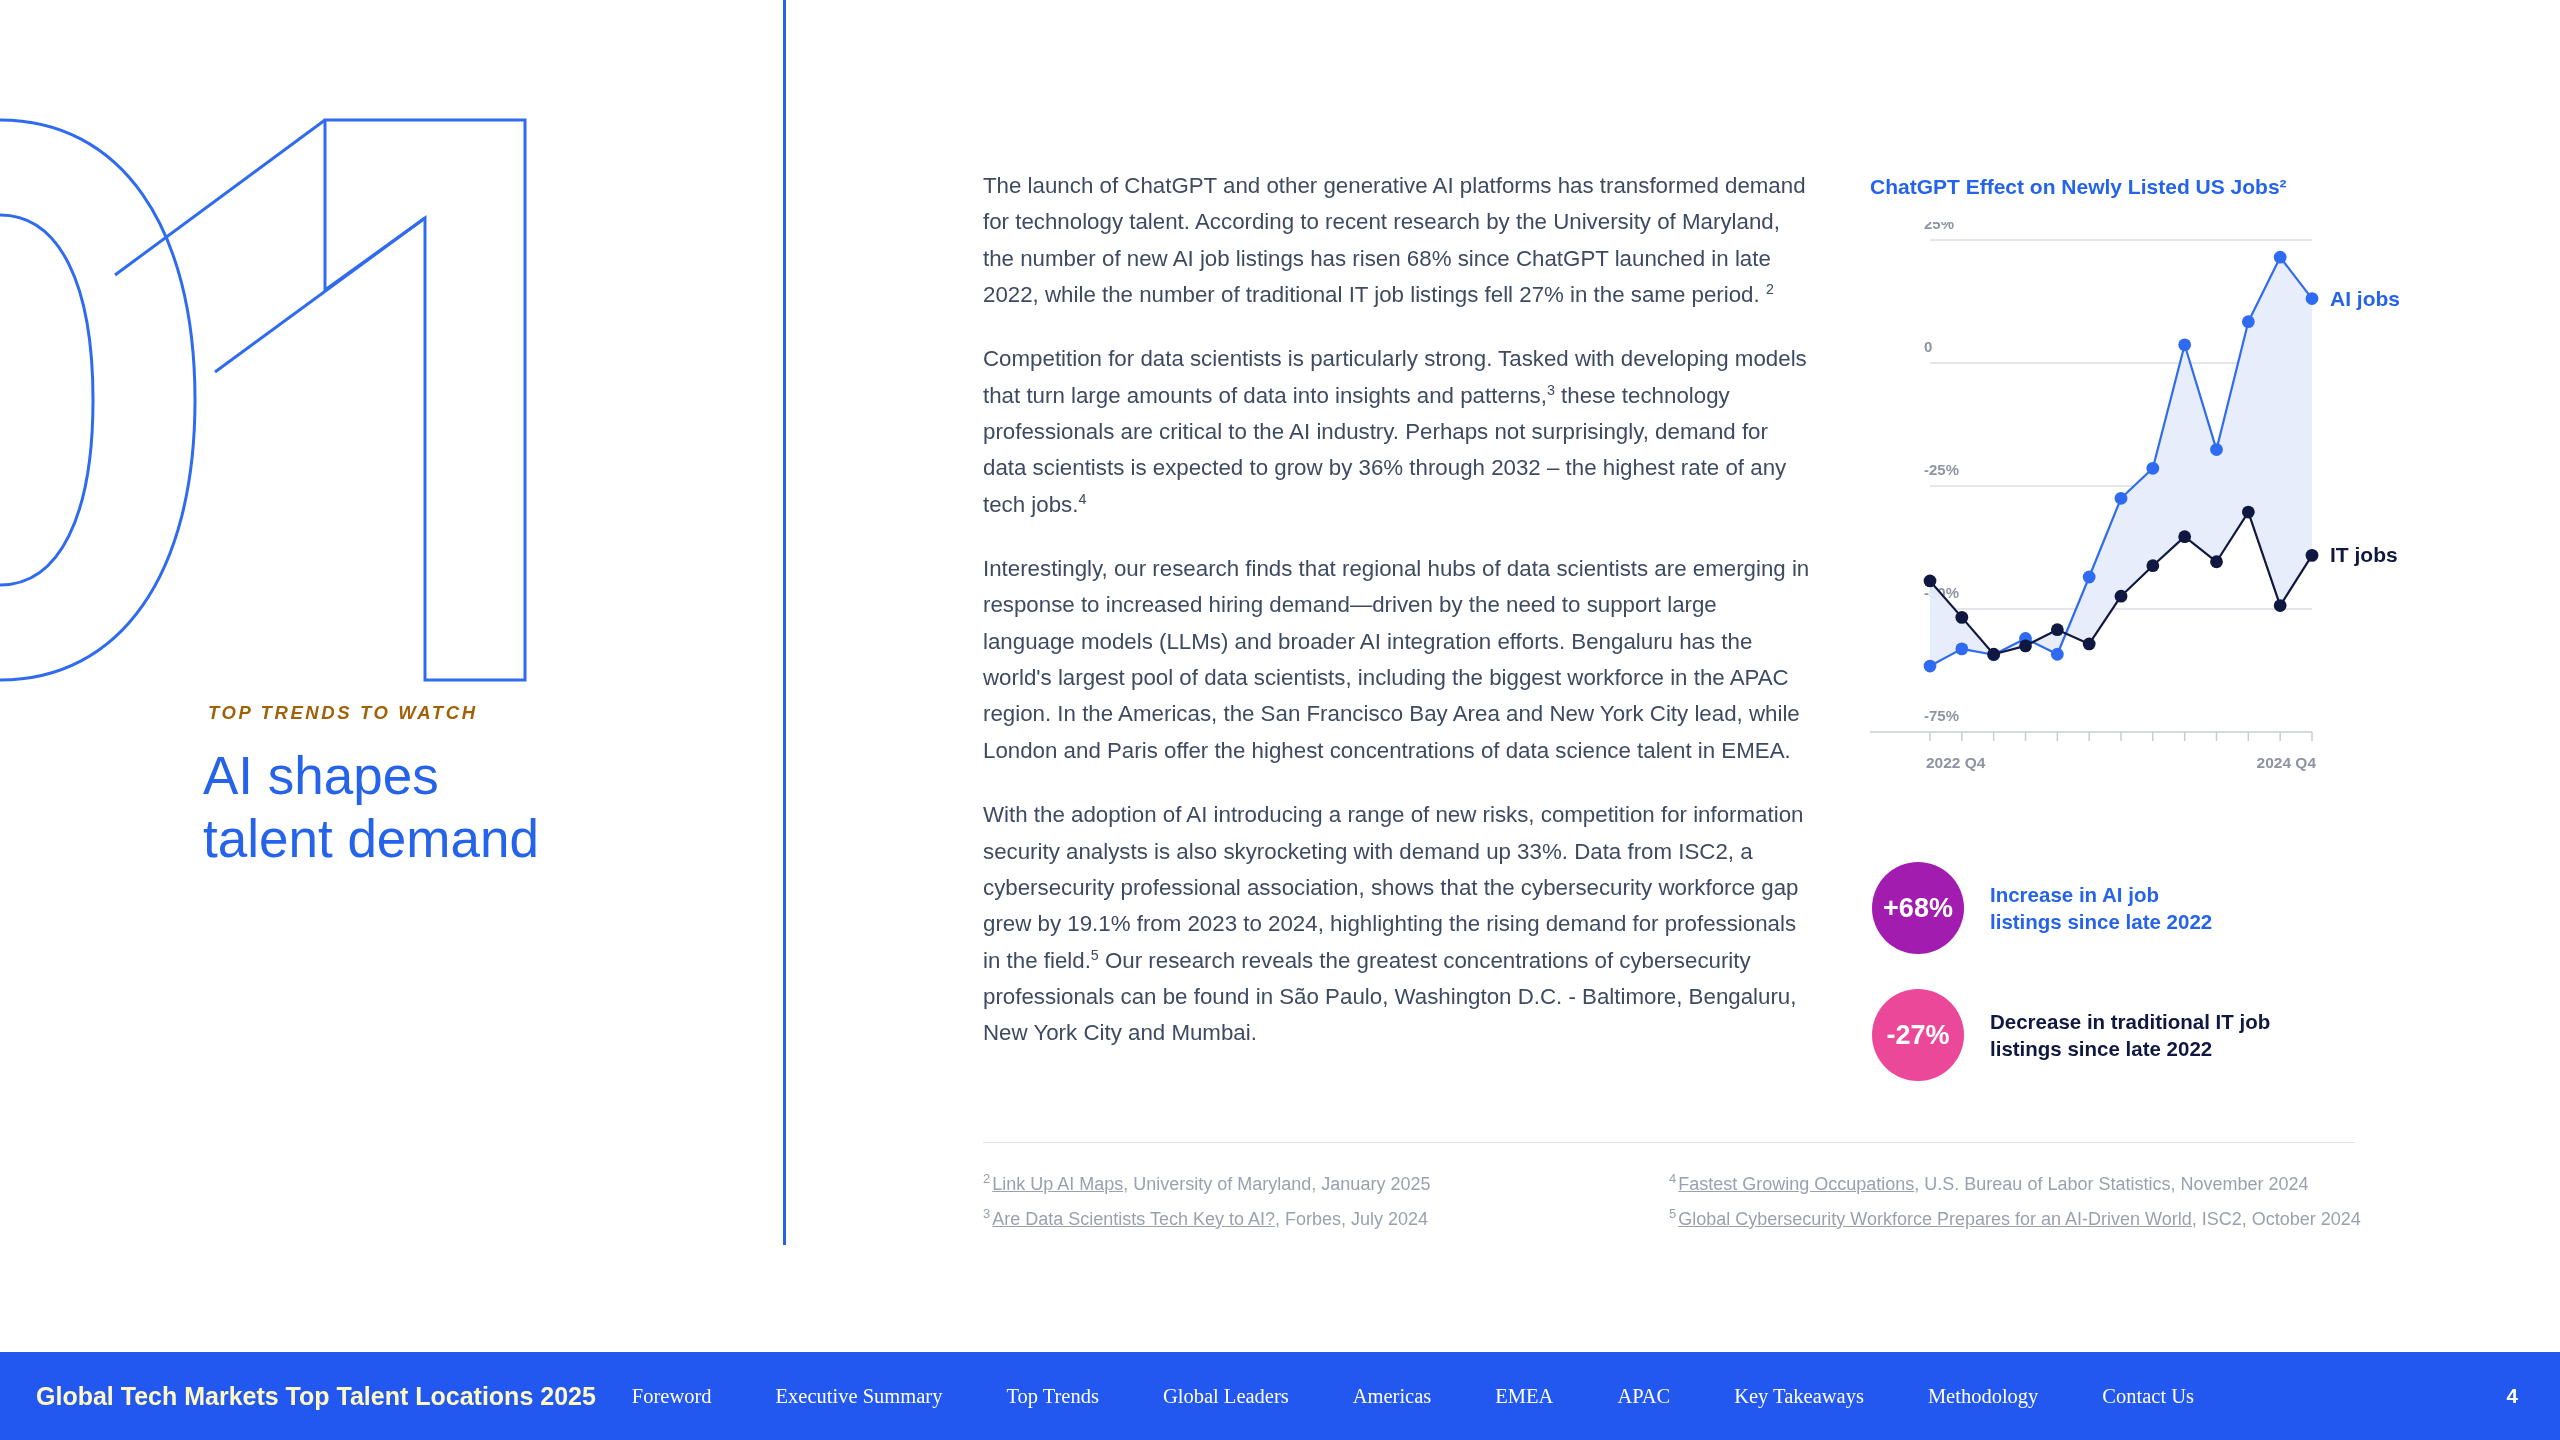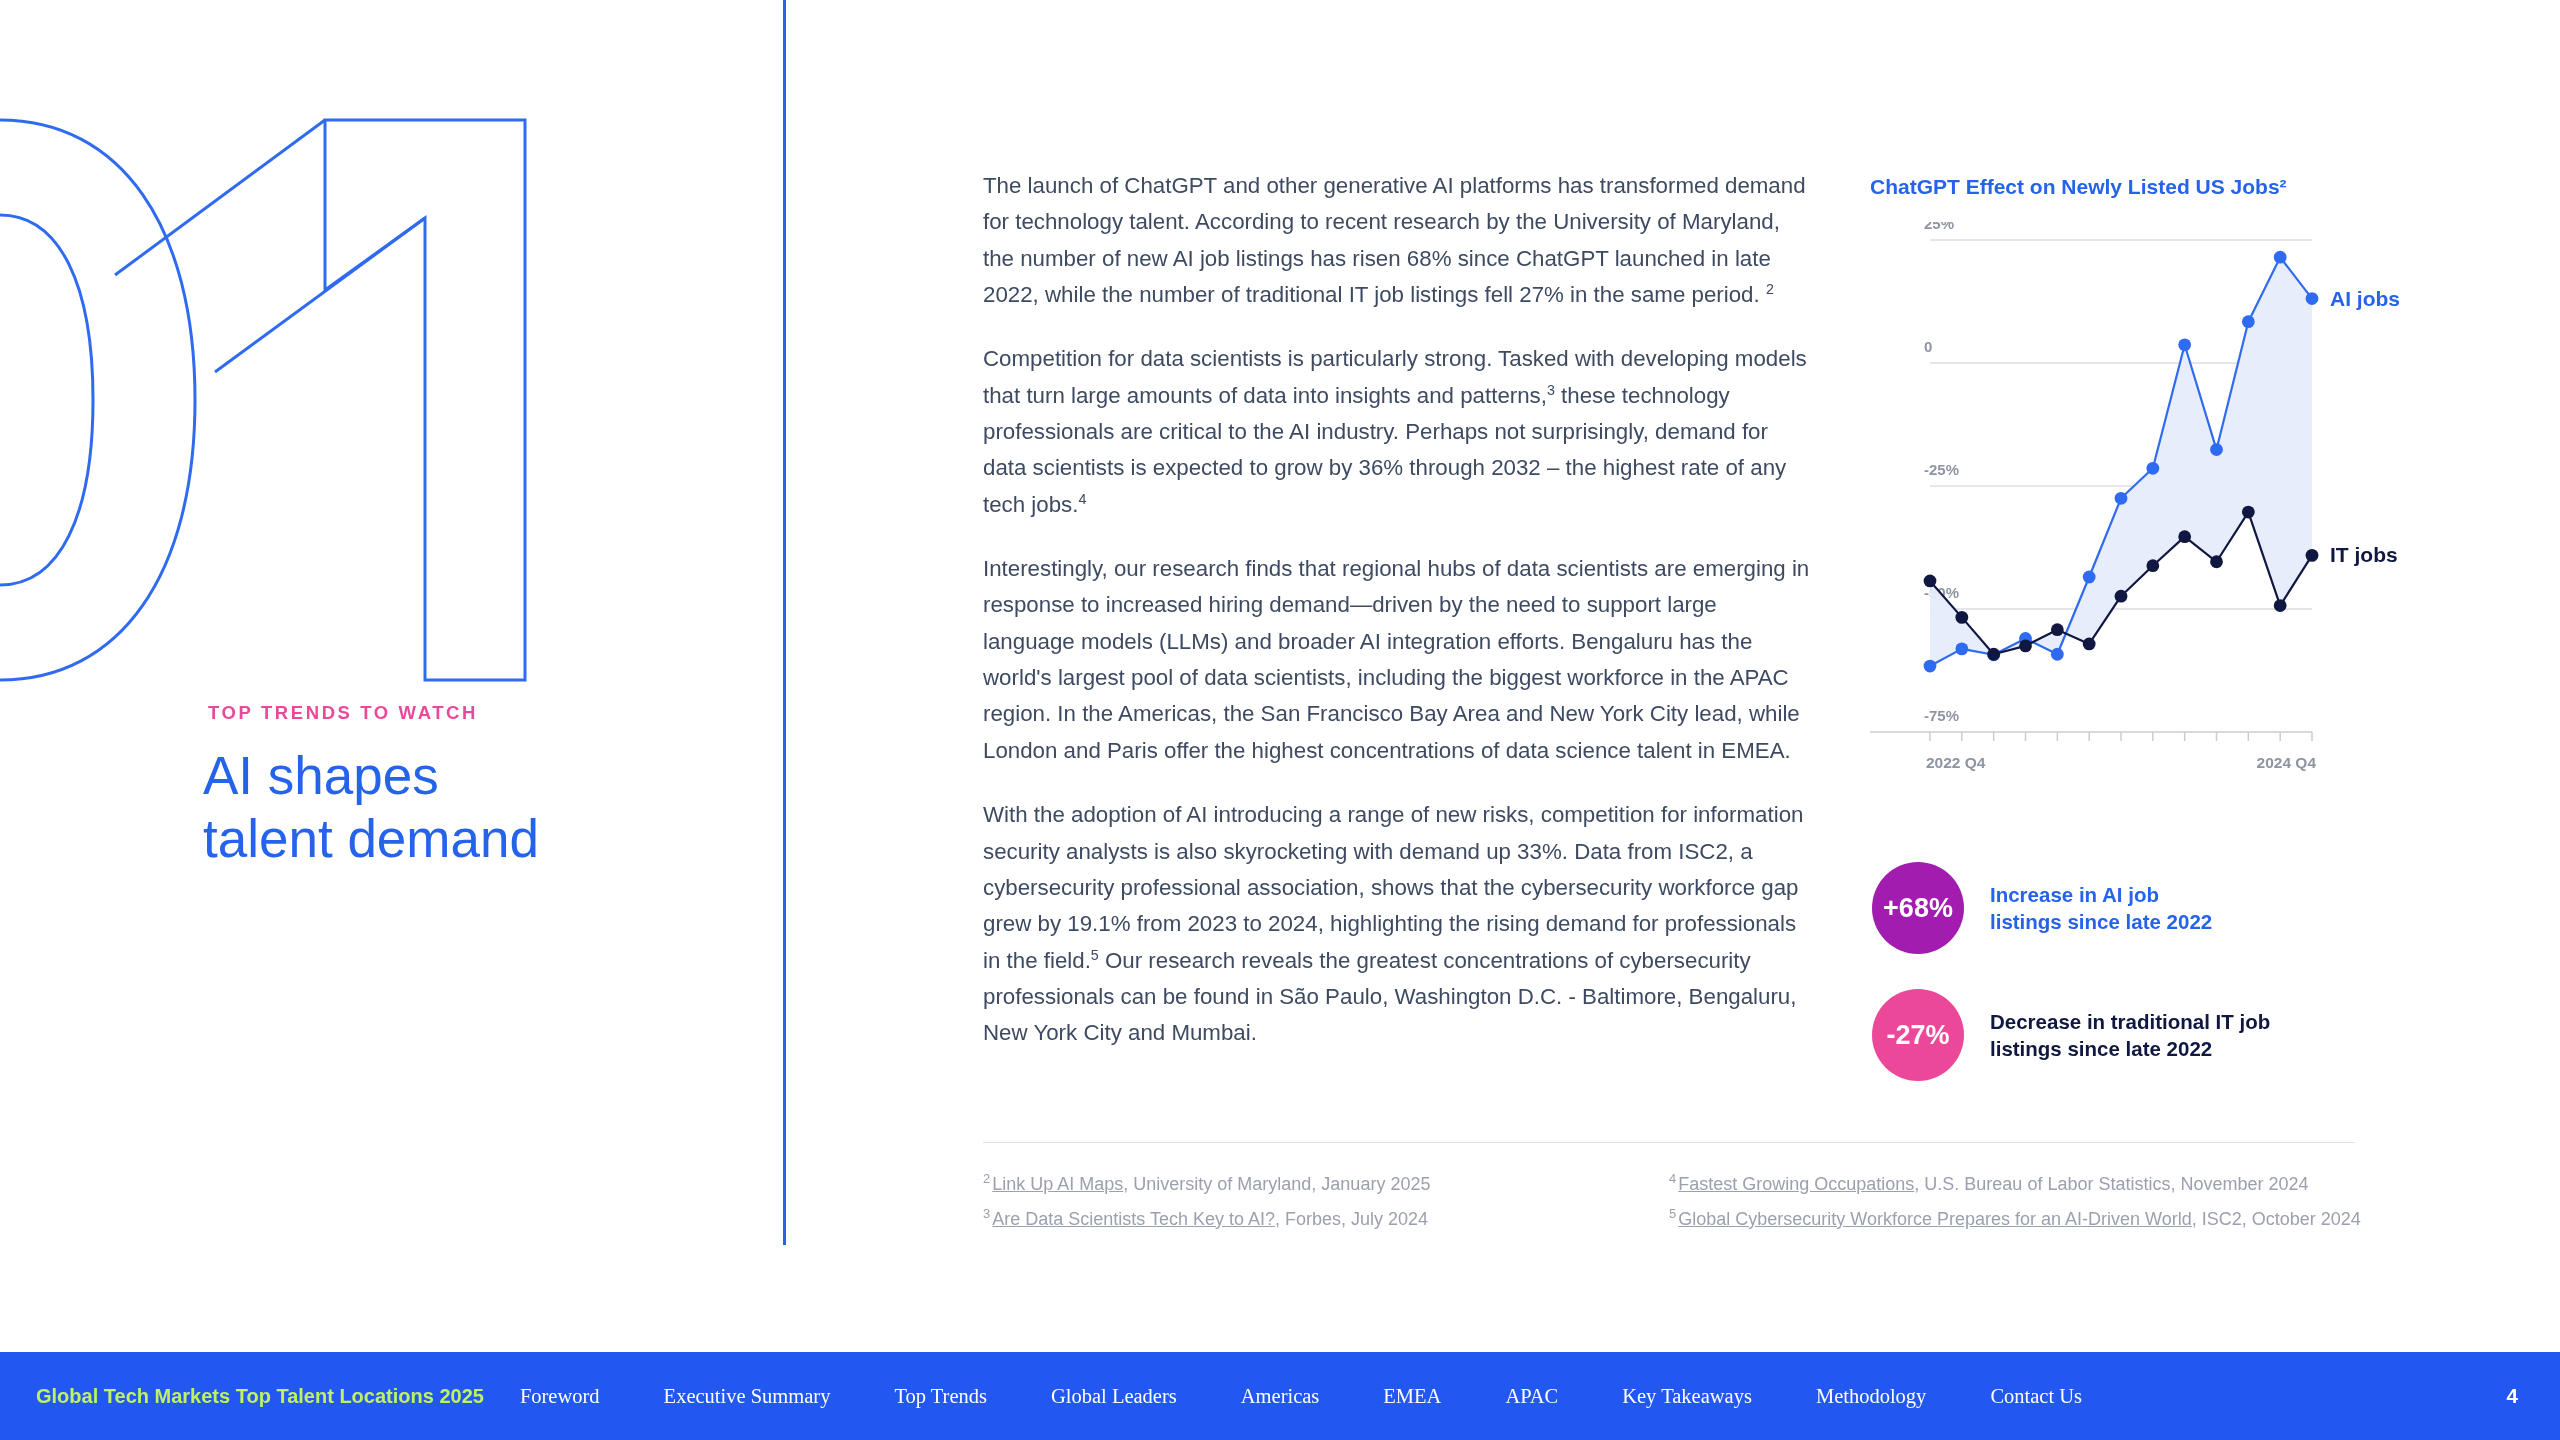--- a/index.html
+++ b/index.html
@@ -18,21 +18,22 @@
     border-right:3px solid #2563eb;
     overflow:hidden;
   }
   #big-number{
     position:absolute; left:-215px; top:110px;
     width:760px; height:580px; pointer-events:none;
   }
   #eyebrow{
     position:absolute; left:208px; top:702px;
     font-size:18.5px; font-weight:700; letter-spacing:2.6px;
-    color:#ec4899;
+    color:#a16207;
+    font-style:italic;
   }
   #left-title{
     position:absolute; left:203px; top:745px;
     font-size:53px; line-height:1.18; font-weight:400;
     color:#2563eb; white-space:pre-line;
   }
 
   
   #body-copy{
     position:absolute; left:983px; top:168px; width:830px;
@@ -86,21 +87,21 @@
   .stat-text{ margin-left:26px; font-size:20.5px; font-weight:700; line-height:1.33; white-space:pre-line; }
   .stat-text.blue{ color:#2563eb; }
   .stat-text.navy{ color:#101841; }
 
   
   #footer{
     position:absolute; left:0; bottom:0; width:2560px; height:88px;
     background:#2258f0; display:flex; align-items:center;
   }
   #footer-brand{
-    color:#bef264; font-size:20px; font-weight:700; margin-left:36px; white-space:nowrap;
+    color:#fef9c3; font-size:25px; font-weight:700; margin-left:36px; white-space:nowrap;
   }
   #footer-nav{ display:flex; align-items:center; margin-left:36px;font-family:Liberation Serif, serif; }
   #footer-nav .nav-item{
     color:#fff; font-size:20.5px; font-weight:400; margin-right:64px; white-space:nowrap;
   }
   #page-number{
     position:absolute; right:42px; color:#fff; font-size:20.5px; font-weight:700;
   }
 </style>
 </head>

